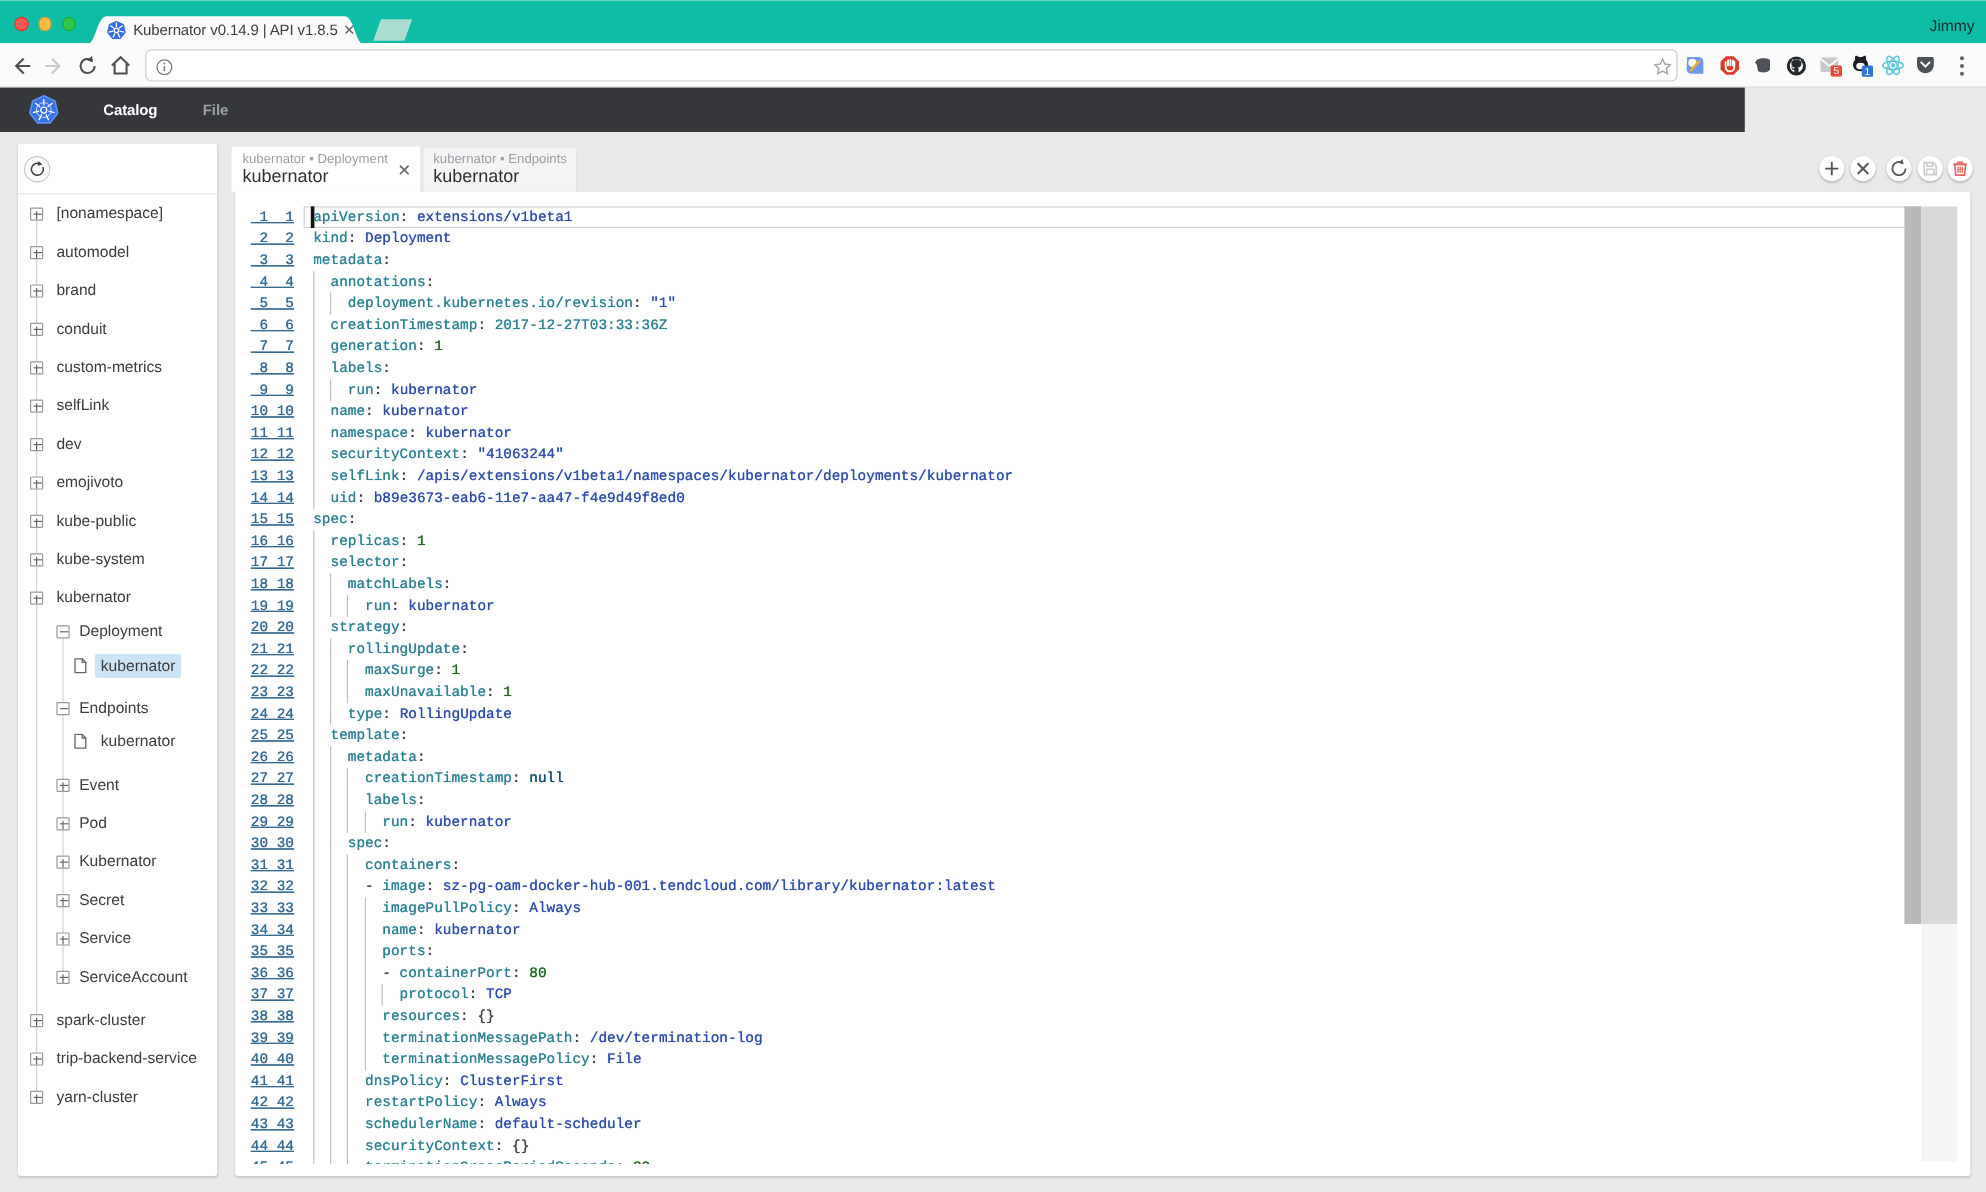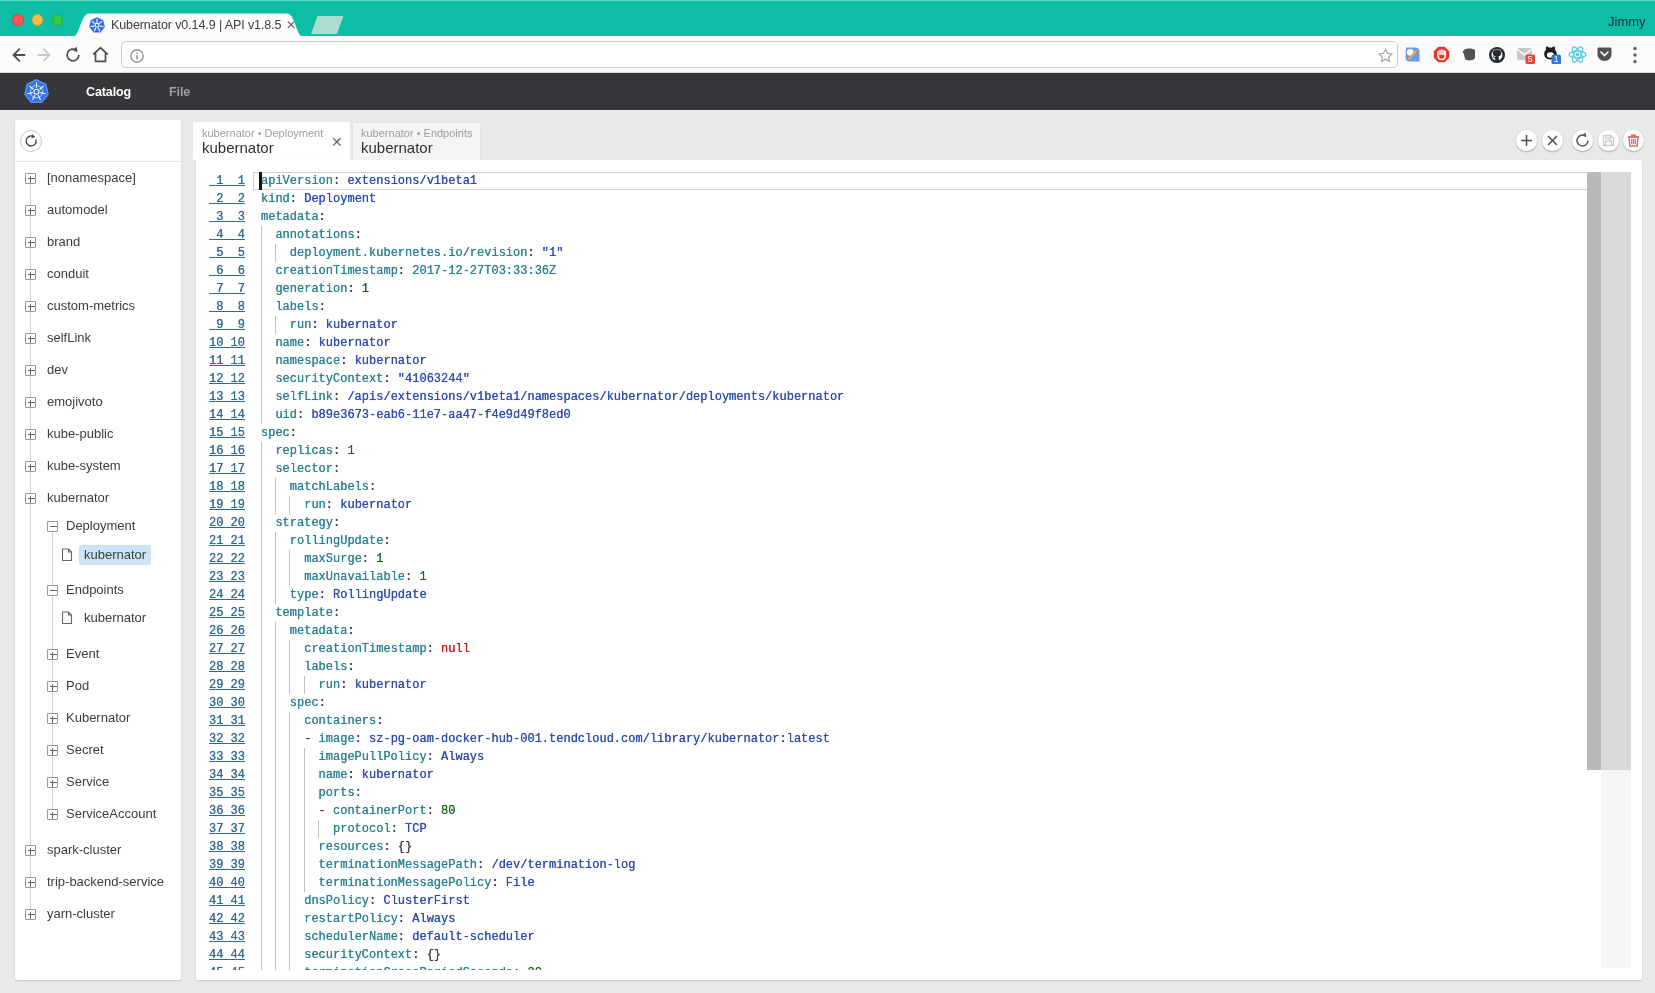--- a/index.html
+++ b/index.html
@@ -3,21 +3,21 @@
 <style>
 * { margin:0; padding:0; box-sizing:border-box; }
 html,body { width:1655px; height:993px; overflow:hidden; font-family:"Liberation Sans",sans-serif; background:#e9e9e9; }
 .abs { position:absolute; }
 #tabstrip { position:absolute; left:0; top:0; width:1655px; height:36px; background:#0ebda5; border-top:1.5px solid #63d6c2; }
 .tl { position:absolute; top:13px; width:11.5px; height:11.5px; border-radius:50%; }
 #toolbar { position:absolute; left:0; top:36px; width:1655px; height:37px; background:#fbfbfb; border-bottom:1px solid #d6d6d6; }
 #urlbox { position:absolute; left:121px; top:5px; width:1277px; height:27px; background:#fff; border:1px solid #ccc; border-radius:5px; }
 #urltext { position:absolute; left:24px; top:6px; font-size:14px; color:#757575; white-space:nowrap; letter-spacing:0.35px;}
 #urltext b { color:#1b1b1b; font-weight:normal; }
-#appnav { position:absolute; left:0; top:73px; width:1655px; height:37px; background:#35373a; }
+#appnav { position:absolute; left:0; top:73px; width:1454px; height:37px; background:#35373a; }
 .navlink { position:absolute; top:12px; font-size:12.5px; letter-spacing:-0.1px; }
 #sidebar { position:absolute; left:15px; top:120px; width:166px; height:860px; background:#fff; border-radius:2px; box-shadow:0 1px 2px rgba(0,0,0,.15); }
 #refbtn { position:absolute; left:20px; top:130px; width:22px; height:22px; border:1px solid #c9c9c9; border-radius:50%; }
 #sep { position:absolute; left:15px; top:161px; width:166px; height:1px; background:#e6e6e6; }
 .tbox { position:absolute; width:11px; height:11px; border:1px solid #999; border-radius:1px; background:#fff; }
 .bh { position:absolute; left:2px; top:4px; width:7px; height:1px; background:#666; }
 .bv { position:absolute; left:4px; top:2px; width:1px; height:7px; background:#666; }
 .ficon { position:absolute; }
 .tlbl,.tsel { position:absolute; font-size:13px; color:#3c3c3c; height:20px; line-height:20px; white-space:nowrap; }
 .tsel { background:#cbe4f6; border-radius:2px; padding:0 5px; margin-left:-5px; }
@@ -29,21 +29,21 @@
 #editor { position:absolute; left:196px; top:160px; width:1446px; height:820px; background:#fff; border-radius:2px; box-shadow:0 1px 2px rgba(0,0,0,.15); overflow:hidden; }
 #viewport { position:absolute; left:0; top:0; width:1446px; height:810px; overflow:hidden; }
 pre { font-family:"Liberation Mono",monospace; font-size:12px; line-height:18px; }
 #gutter { position:absolute; left:13px; top:12px; color:#346a8e; text-align:right; text-shadow:0 0 0.7px;text-decoration:underline; }
 #codep { position:absolute; left:65px; top:12px; color:#333; text-shadow:0 0 0.7px; }
 #codep .k { color:#2e8191; }
 #codep .p { color:#3f3f3f; }
 #codep .s { color:#2f4da8; }
 #codep .n { color:#20661f; }
 #codep .t { color:#2e8191; }
-#codep .u { color:#b91c1c; }
+#codep .u { color:#0c4a6e; }
 .ig { position:absolute; width:1px; height:18px; background:#bfbfbf; }
 #activeline { position:absolute; left:57px; top:12px; width:1348px; height:18px; border:1px solid #d0d0d0; }
 #cursor { position:absolute; left:63px; top:12px; width:2.5px; height:18px; background:#111; }
 #sb1 { position:absolute; left:1391px; top:12px; width:14px; height:598px; background:#b9b9b9; }
 #sb2a { position:absolute; left:1405px; top:12px; width:30px; height:598px; background:#d9d9d9; }
 #sb2b { position:absolute; left:1405px; top:610px; width:30px; height:198px; background:#f5f5f5; }
 </style></head>
 <body>
 <div id="tabstrip">
   <div class="tl" style="left:12.2px; background:#fc5753; border:0.5px solid #df3c37;"></div>

